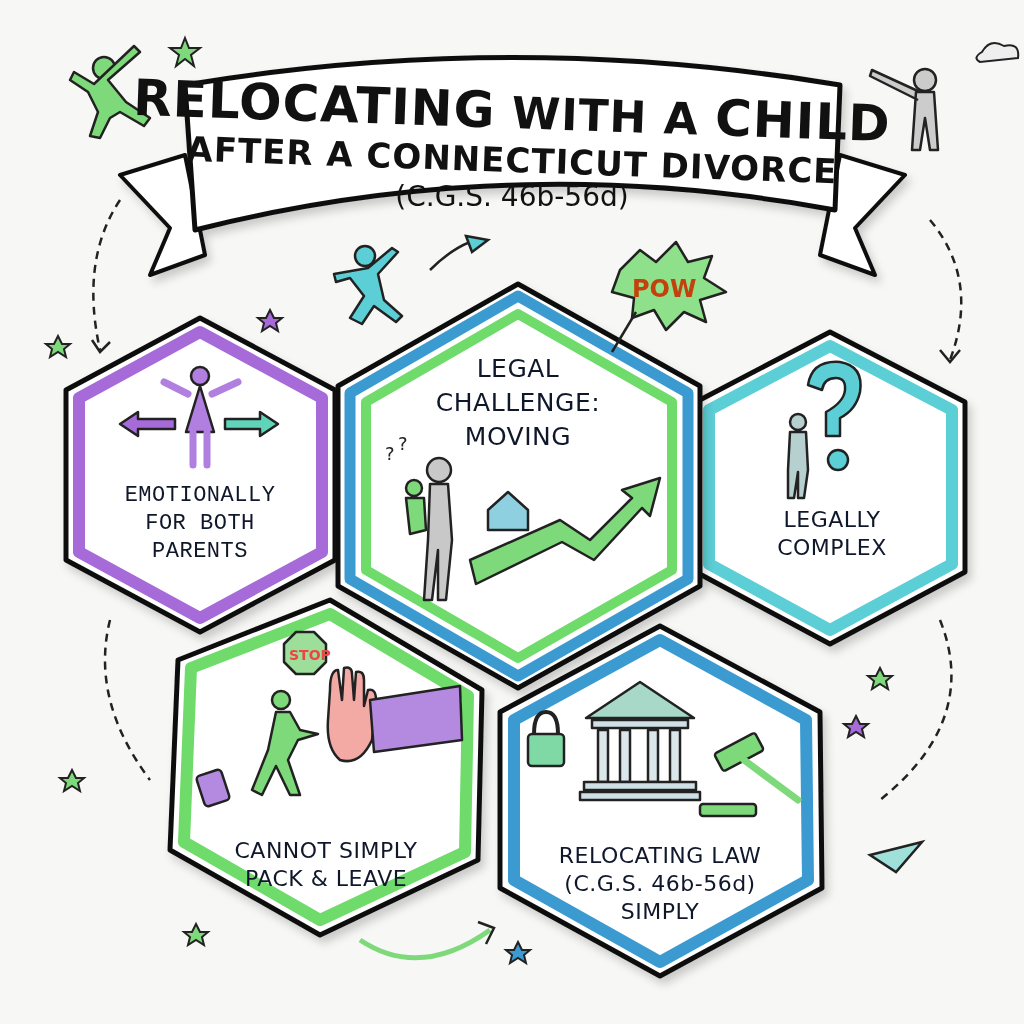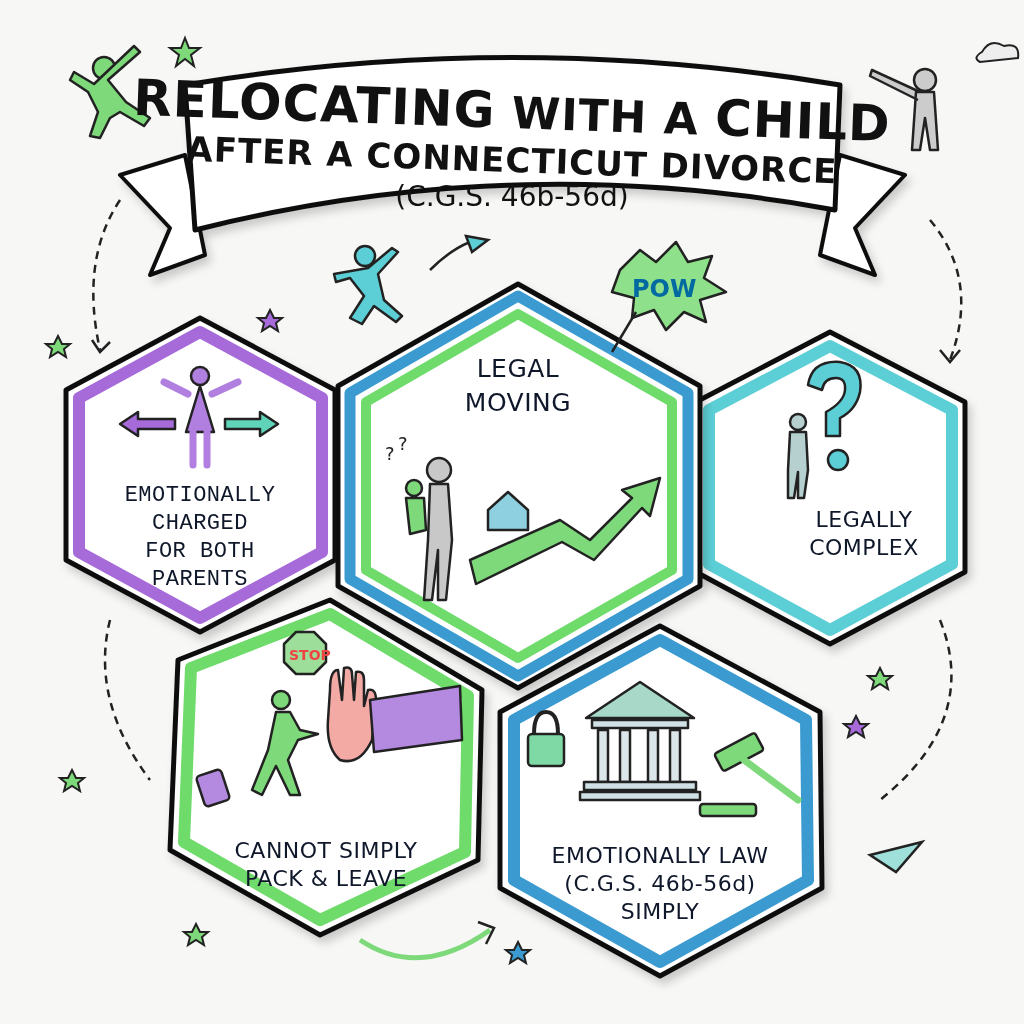--- a/index.html
+++ b/index.html
@@ -4,21 +4,21 @@
 <style>
   html,body{margin:0;padding:0;background:#f7f7f6;}
   body{width:1024px;height:1024px;position:relative;overflow:hidden;font-family:"DejaVu Sans","Liberation Sans",sans-serif;}
   .layer{position:absolute;left:0;top:0;width:1024px;height:1024px;}
   .banner-text{position:absolute;left:0;width:1024px;text-align:center;color:#111;font-weight:bold;}
   .t1{top:82px;font-size:44px;letter-spacing:1px;transform:rotate(2deg);}
   .t1 .big{font-size:50px;}
   .t2{top:140px;font-size:34px;letter-spacing:1px;transform:rotate(2deg);}
   .t3{top:180px;font-size:28px;font-weight:normal;}
   .hex-label{position:absolute;text-align:center;color:#0f172a;font-size:22px;line-height:28px;letter-spacing:0.5px;}
-  .pow{position:absolute;left:632px;top:275px;font-size:24px;font-weight:bold;color:#0369a1;}
+  .pow{position:absolute;left:632px;top:275px;font-size:24px;font-weight:bold;color:#c2410c;}
   .stop{position:absolute;left:289px;top:647px;font-size:14px;font-weight:bold;color:#ef4444;}
 </style>
 </head>
 <body>
 
 <svg class="layer" viewBox="0 0 1024 1024" xmlns="http://www.w3.org/2000/svg">
   <defs>
     <filter id="sh" x="-10%" y="-10%" width="130%" height="130%">
         <feDropShadow dx="4" dy="6" stdDeviation="4" flood-color="#000" flood-opacity="0.18"></feDropShadow>
       </filter>
@@ -161,37 +161,37 @@
   <span class="big">CHILD</span>
 </div>
 <div class="banner-text t2">AFTER A CONNECTICUT DIVORCE</div>
 <div class="banner-text t3">(C.G.S. 46b-56d)</div>
 
 <div class="pow">POW</div>
 <div class="stop">STOP</div>
 
 <div class="hex-label" style="left:80px;top:482px;width:240px;font-family:Liberation Mono, monospace;">
   <div>EMOTIONALLY</div>
-  <div>CHARGED</div>
   <div>FOR BOTH</div>
   <div>PARENTS</div>
 </div>
 
 <div class="hex-label" style="left:388px;top:352px;width:260px;font-size:25px;line-height:34px;">
   <div>LEGAL</div>
+  <div>CHALLENGE:</div>
   <div>MOVING</div>
 </div>
 
-<div class="hex-label" style="left:744px;top:506px;width:240px;">
+<div class="hex-label" style="left:712px;top:506px;width:240px;">
   <div>LEGALLY</div>
   <div>COMPLEX</div>
 </div>
 
 <div class="hex-label" style="left:196px;top:837px;width:260px;">
   <div>CANNOT SIMPLY</div>
   <div>PACK &amp; LEAVE</div>
 </div>
 
 <div class="hex-label" style="left:520px;top:842px;width:280px;">
-  <div>EMOTIONALLY LAW</div>
+  <div>RELOCATING LAW</div>
   <div>(C.G.S. 46b-56d)</div>
   <div>SIMPLY</div>
 </div>
 
 </body></html>

